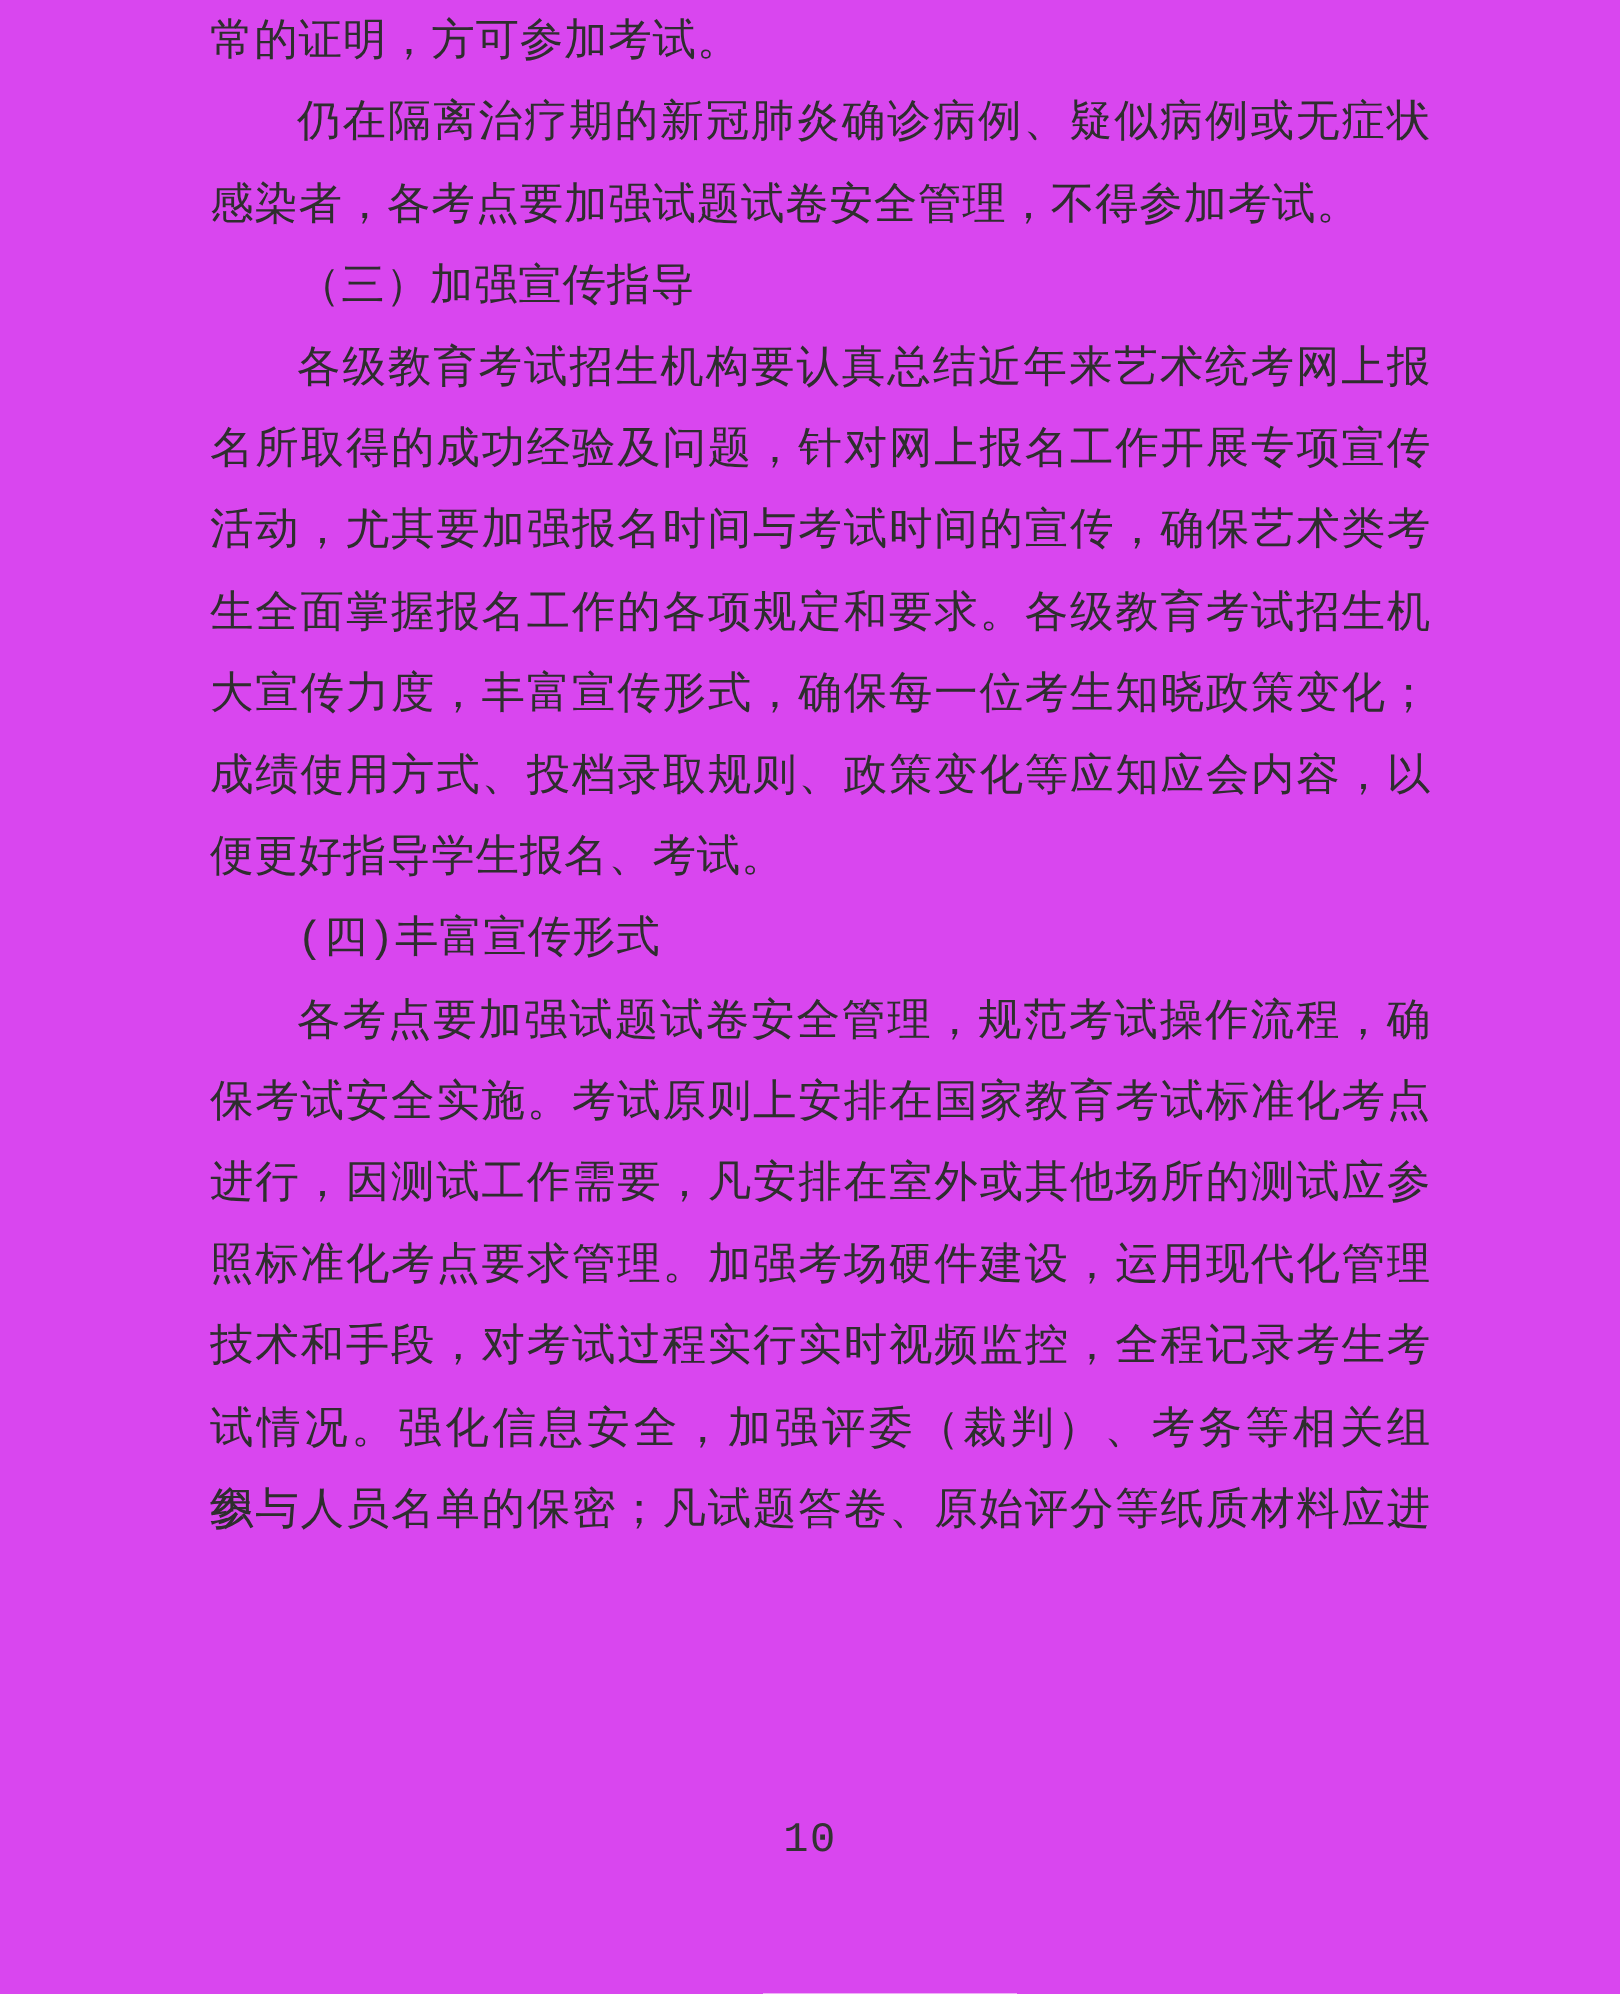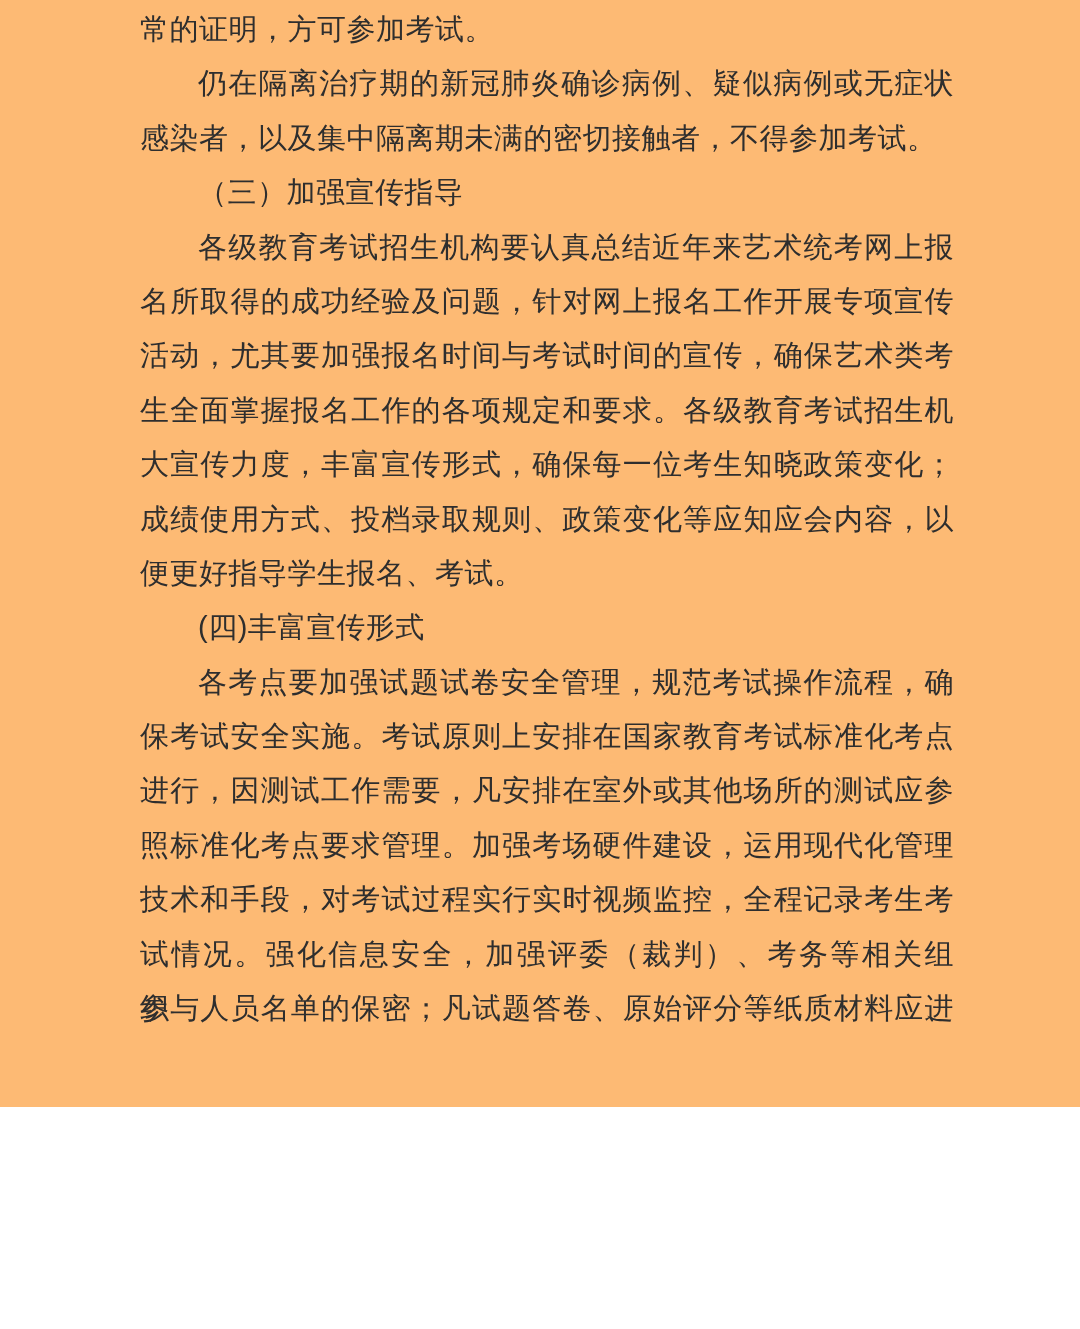--- a/index.html
+++ b/index.html
@@ -3,24 +3,24 @@
 <meta charset="utf-8">
 <style>
   html, body {
     margin: 0;
     padding: 0;
     background: #ffffff;
   }
   .page {
     position: relative;
     width: 1080px;
-    height: 1107px;
-    background: #fdba74;
+    height: 1329px;
+    background: #d946ef;
     overflow: hidden;
-    font-family: Liberation Sans, sans-serif;
+    font-family: Liberation Mono, monospace;
     color: #2e2e2e;
   }
   .textblock {
     position: absolute;
     left: 140px;
     top: 2px;
     width: 814px;
   }
   .line {
     height: 54.4px;
@@ -52,21 +52,21 @@
     color: #333333;
   }
 </style>
 </head>
 <body>
 
 <div class="page">
   <div class="textblock">
       <div class="line">常的证明，方可参加考试。</div>
       <div class="line indent just">仍在隔离治疗期的新冠肺炎确诊病例、疑似病例或无症状</div>
-      <div class="line">感染者，以及集中隔离期未满的密切接触者，不得参加考试。</div>
+      <div class="line">感染者，各考点要加强试题试卷安全管理，不得参加考试。</div>
       <div class="line indent heading">（三）加强宣传指导</div>
       <div class="line indent just">各级教育考试招生机构要认真总结近年来艺术统考网上报</div>
       <div class="line just">名所取得的成功经验及问题，针对网上报名工作开展专项宣传</div>
       <div class="line just">活动，尤其要加强报名时间与考试时间的宣传，确保艺术类考</div>
       <div class="line just">生全面掌握报名工作的各项规定和要求。各级教育考试招生机</div>
       <div class="line just">大宣传力度，丰富宣传形式，确保每一位考生知晓政策变化；</div>
       <div class="line just">成绩使用方式、投档录取规则、政策变化等应知应会内容，以</div>
       <div class="line">便更好指导学生报名、考试。</div>
       <div class="line indent heading">(四)丰富宣传形式</div>
       <div class="line indent just">各考点要加强试题试卷安全管理，规范考试操作流程，确</div>

